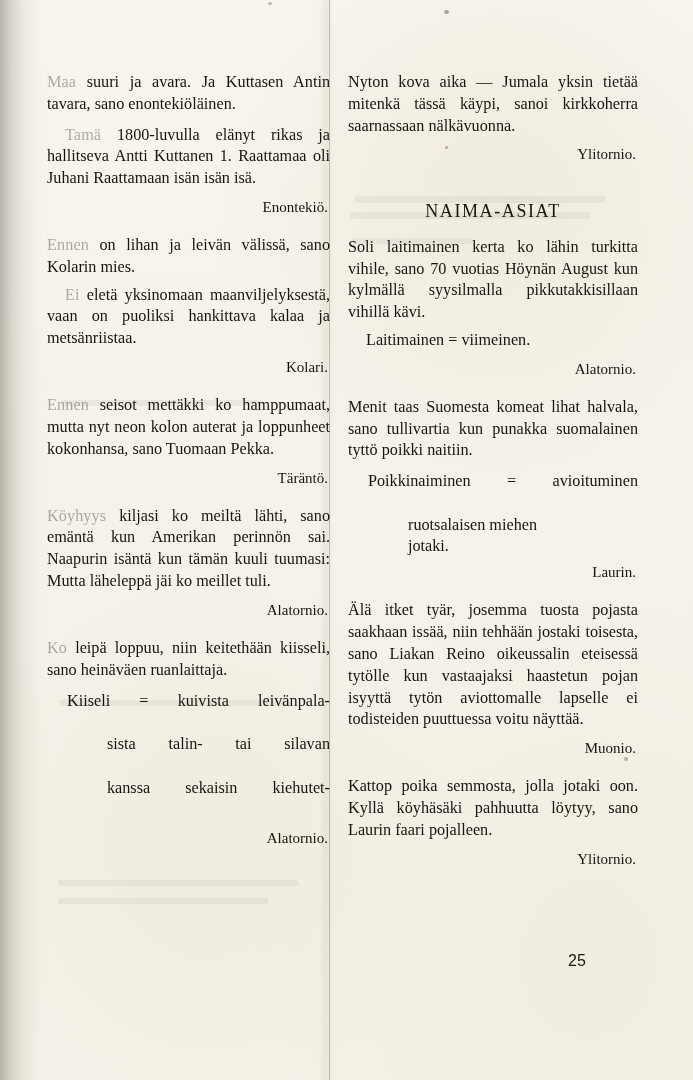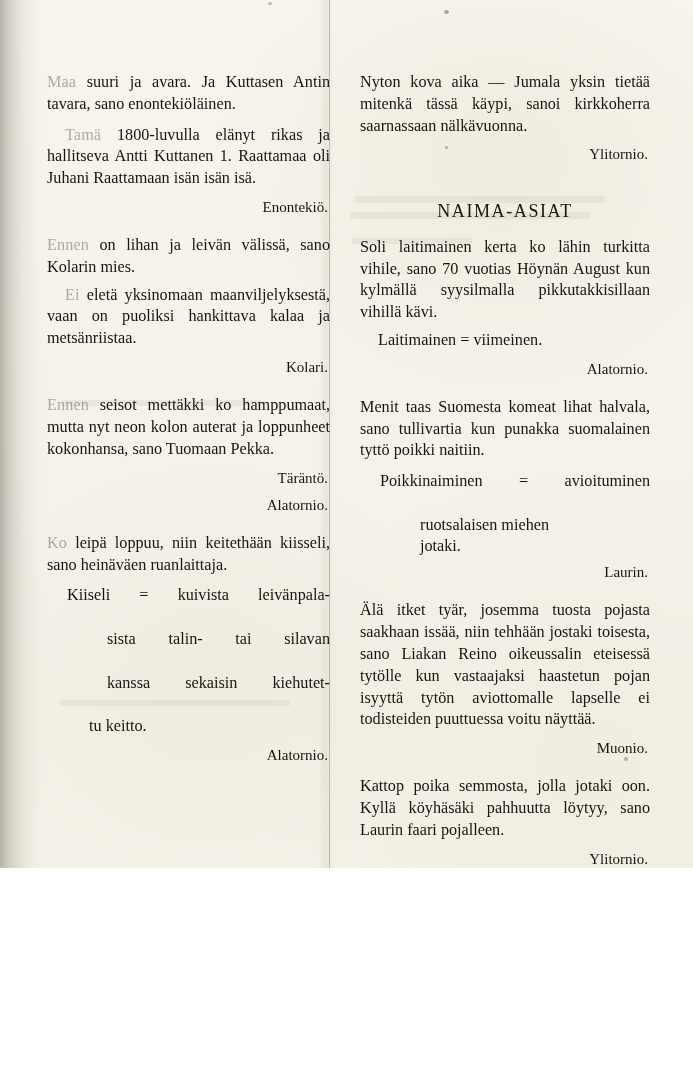--- a/index.html
+++ b/index.html
@@ -11,21 +11,21 @@
     width: 693px;
     height: 1080px;
     overflow: hidden;
     font-family: "Liberation Serif", "DejaVu Serif", serif;
   }
 
   
   .scan {
     position: relative;
     width: 693px;
-    height: 868px;
+    height: 1080px;
     background: #f6f4ec;
     overflow: hidden;
   }
   
   .paper-tone {
     position: absolute;
     inset: 0;
     background:
       radial-gradient(ellipse 60% 40% at 72% 18%, rgba(226,216,192,.30), rgba(226,216,192,0) 70%),
       radial-gradient(ellipse 50% 35% at 30% 78%, rgba(222,213,190,.22), rgba(222,213,190,0) 72%),
@@ -86,21 +86,21 @@
     position: absolute;
     top: 72px;
     color: #17150f;
     font-size: 16.2px;
     line-height: 1.345;
     text-align: justify;
     -webkit-hyphens: none;
     hyphens: none;
   }
   .col-left  { left: 47px;  width: 283px; }
-  .col-right { left: 360px; width: 290px; }
+  .col-right { left: 348px; width: 290px; }
 
   .para {
     margin: 0 0 6px 0;
     text-align: justify;
   }
   .para.gap        { margin-top: 18px; }
   .para.gap-sm     { margin-top: 9px; }
   .para.indent     { text-indent: 18px; }
 
   
@@ -200,29 +200,29 @@
       <p class="attrib">Enontekiö.</p>
 
       <p class="para gap"><span class="faded">Ennen</span><span> on lihan ja leivän välissä, sano Kolarin mies.</span></p>
 
       <p class="para indent"><span class="faded">Ei</span><span> eletä yksinomaan maanviljelyksestä, vaan on puoliksi hankittava kalaa ja metsänriistaa.</span></p>
       <p class="attrib">Kolari.</p>
 
       <p class="para gap"><span class="faded">Ennen</span><span> seisot mettäkki ko hamppumaat, mutta nyt neon kolon auterat ja loppunheet kokonhansa, sano Tuomaan Pekka.</span></p>
       <p class="attrib">Täräntö.</p>
 
+      <p class="para gap"><span class="faded">Köyhyys</span><span> kiljasi ko meiltä lähti, sano emäntä kun Amerikan perinnön sai. Naapurin isäntä kun tämän kuuli tuumasi: Mutta läheleppä jäi ko meillet tuli.</span></p>
       <p class="attrib">Alatornio.</p>
 
       <p class="para gap"><span class="faded">Ko</span><span> leipä loppuu, niin keitethään kiisseli, sano heinäväen ruanlaittaja.</span></p>
 
       <div class="definition">
         <span class="defline def-ind-1 stretch">Kiiseli = kuivista leivänpala-</span>
         <span class="defline def-ind-2 stretch">sista talin- tai silavan</span>
         <span class="defline def-ind-2 stretch">kanssa sekaisin kiehutet-</span>
-        <span class="defline def-ind-3">tu keitto.</span>
       </div>
       <p class="attrib">Alatornio.</p>
 
     </div>
 
     <div class="col col-right">
 
       <p class="para">Nyton kova aika — Jumala yksin tietää mitenkä tässä käypi, sanoi kirkkoherra saarnassaan nälkävuonna.</p>
       <p class="attrib">Ylitornio.</p>
 

